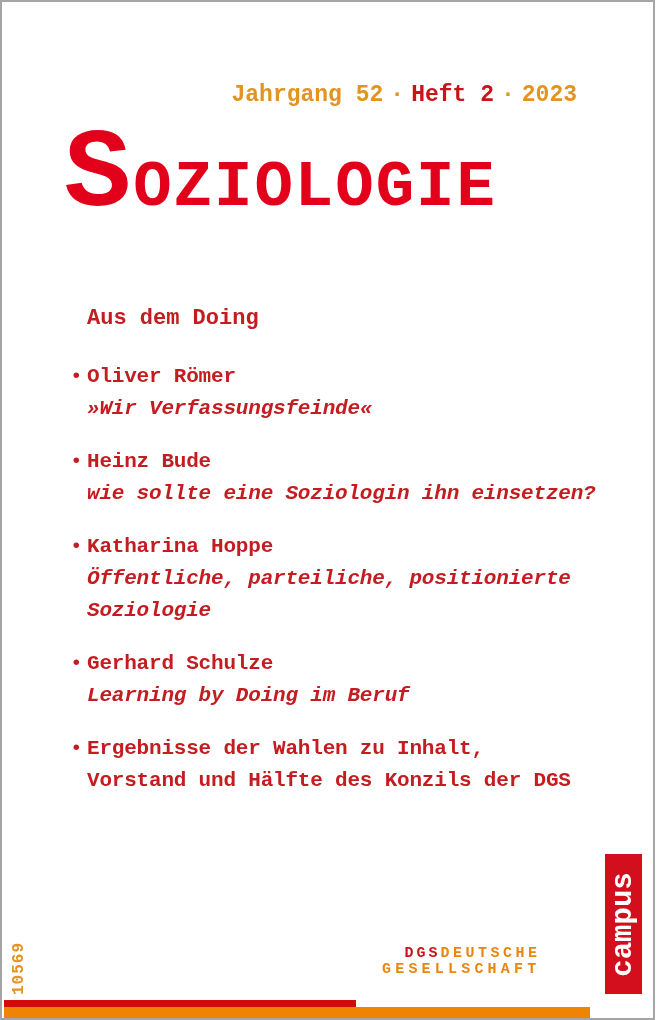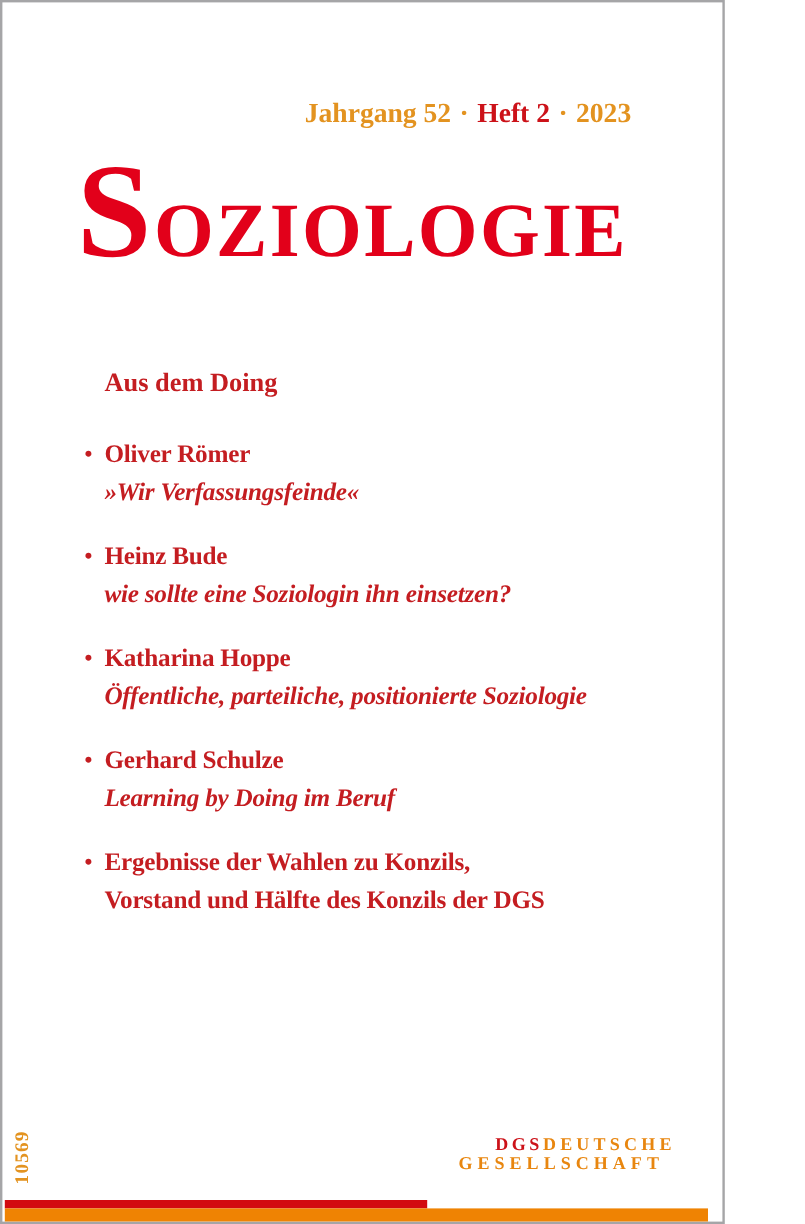--- a/index.html
+++ b/index.html
@@ -10,25 +10,25 @@
     --bar-orange: #ef8303;
     --bar-red: #d20a10;
     --campus-red: #d40f1d;
     --issue-orange: #e39320;
     --border-gray: #a5a5a7;
   }
   * { margin: 0; padding: 0; box-sizing: border-box; }
   html, body { background: #ffffff; }
   .page {
     position: relative;
-    width: 604px;
+    width: 655px;
     height: 1020px;
     background: #ffffff;
     border: 2px solid var(--border-gray);
-    font-family: Liberation Serif, serif;
+    font-family: Liberation Mono, monospace;
     overflow: hidden;
   }
 
   
   .issue-line {
     position: absolute;
     top: 80px;
     right: 76px;
     font-size: 23px;
     font-weight: 700;
@@ -97,21 +97,21 @@
     position: absolute;
     left: 380px;
     top: 944px;
     width: 181px;
     font-weight: 700;
     font-size: 15px;
     line-height: 16px;
     color: var(--orange);
     white-space: nowrap;
   }
-  .dgs-row1 { display: flex; justify-content: flex-end; }
+  .dgs-row1 { display: flex; justify-content: center; }
   .dgs-abbr { color: var(--accent-red); letter-spacing: 3px; }
   .dgs-word { letter-spacing: 3.5px; }
   .dgs-row2 { letter-spacing: 4.2px; }
   .dgs-row3 { letter-spacing: 2.6px; }
 
   
   .spine-code {
     position: absolute;
     left: 8px;
     top: 940px;
@@ -174,21 +174,21 @@
     </div>
 
     <div class="toc-item">
       <span class="toc-bullet">•</span>
       <div class="toc-author">Gerhard Schulze</div>
       <div class="toc-title">Learning by Doing im Beruf</div>
     </div>
 
     <div class="toc-item">
       <span class="toc-bullet">•</span>
-      <div class="toc-plain">Ergebnisse der Wahlen zu Konzils,</div>
+      <div class="toc-plain">Ergebnisse der Wahlen zu Inhalt,</div>
       <div class="toc-plain">Vorstand und Hälfte des Konzils der DGS</div>
     </div>
   </div>
 
   <div class="campus-logo">
     <span class="campus-text">campus</span>
   </div>
 
   <div class="dgs-block">
     <div class="dgs-row1">

